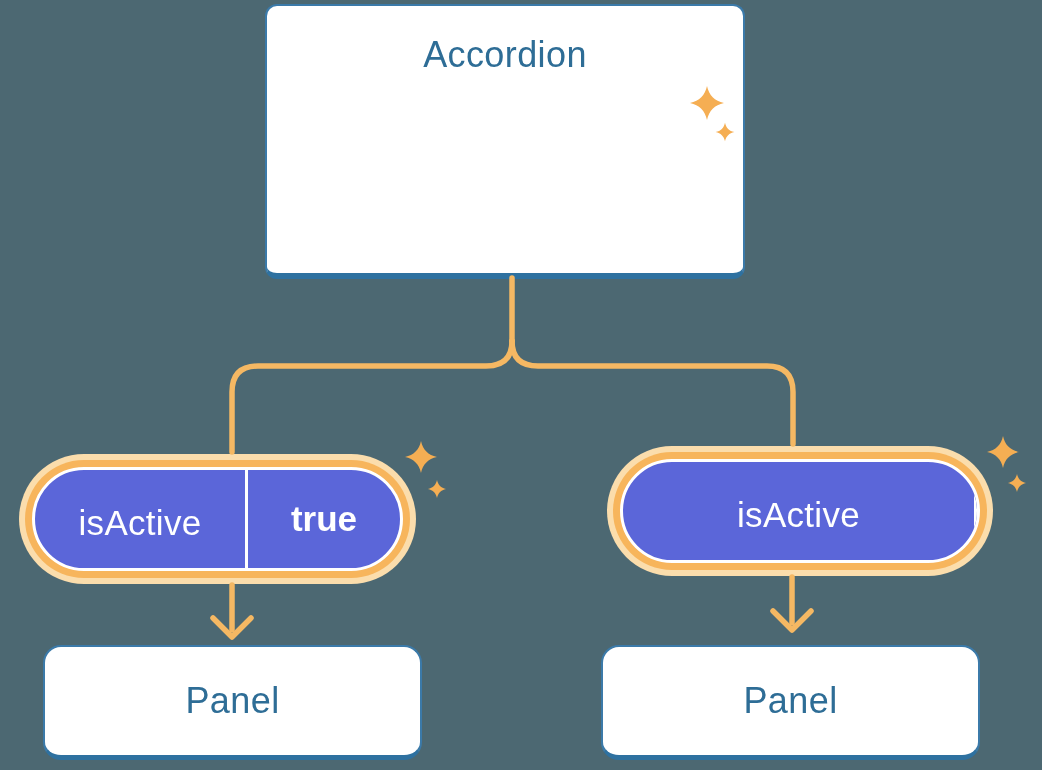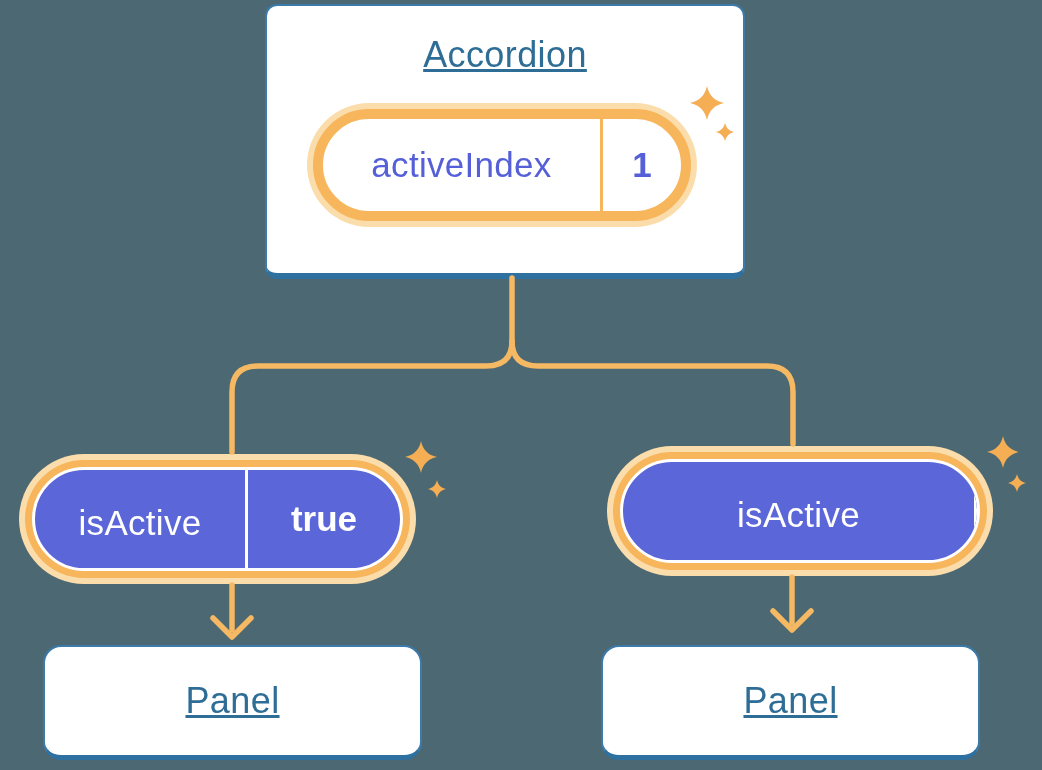--- a/index.html
+++ b/index.html
@@ -24,21 +24,20 @@
     border-radius: 12px;
   }
   .accordion-card { left: 265px; top: 4px; width: 480px; height: 275px; }
 
   .card-title {
     color: var(--heading-text, #2E6D96);
     font-size: 36px;
     font-weight: 500;
     letter-spacing: 0.4px;
     text-align: center;
-    text-decoration: underline;
   }
   .accordion-card .card-title { margin-top: 28px; }
 
   
   .state-pill {
     position: absolute;
     left: 46px; top: 103px;
     width: 378px; height: 112px;
     box-sizing: border-box;
     background: #FFFFFF;
@@ -115,25 +114,20 @@
     pointer-events: none;
   }
 </style>
 </head>
 <body>
 
 <div class="canvas">
 
   <div class="card accordion-card">
     <div class="card-title">Accordion</div>
-    <div class="state-pill">
-      <div class="state-label">activeIndex</div>
-      <div class="state-divider"></div>
-      <div class="state-value">1</div>
-    </div>
   </div>
 
   <div class="prop-pill left-pill">
     <div class="prop-label">isActive</div>
     <div class="prop-divider"></div>
     <div class="prop-value">true</div>
   </div>
 
   <div class="prop-pill right-pill">
     <div class="prop-label">isActive</div>

